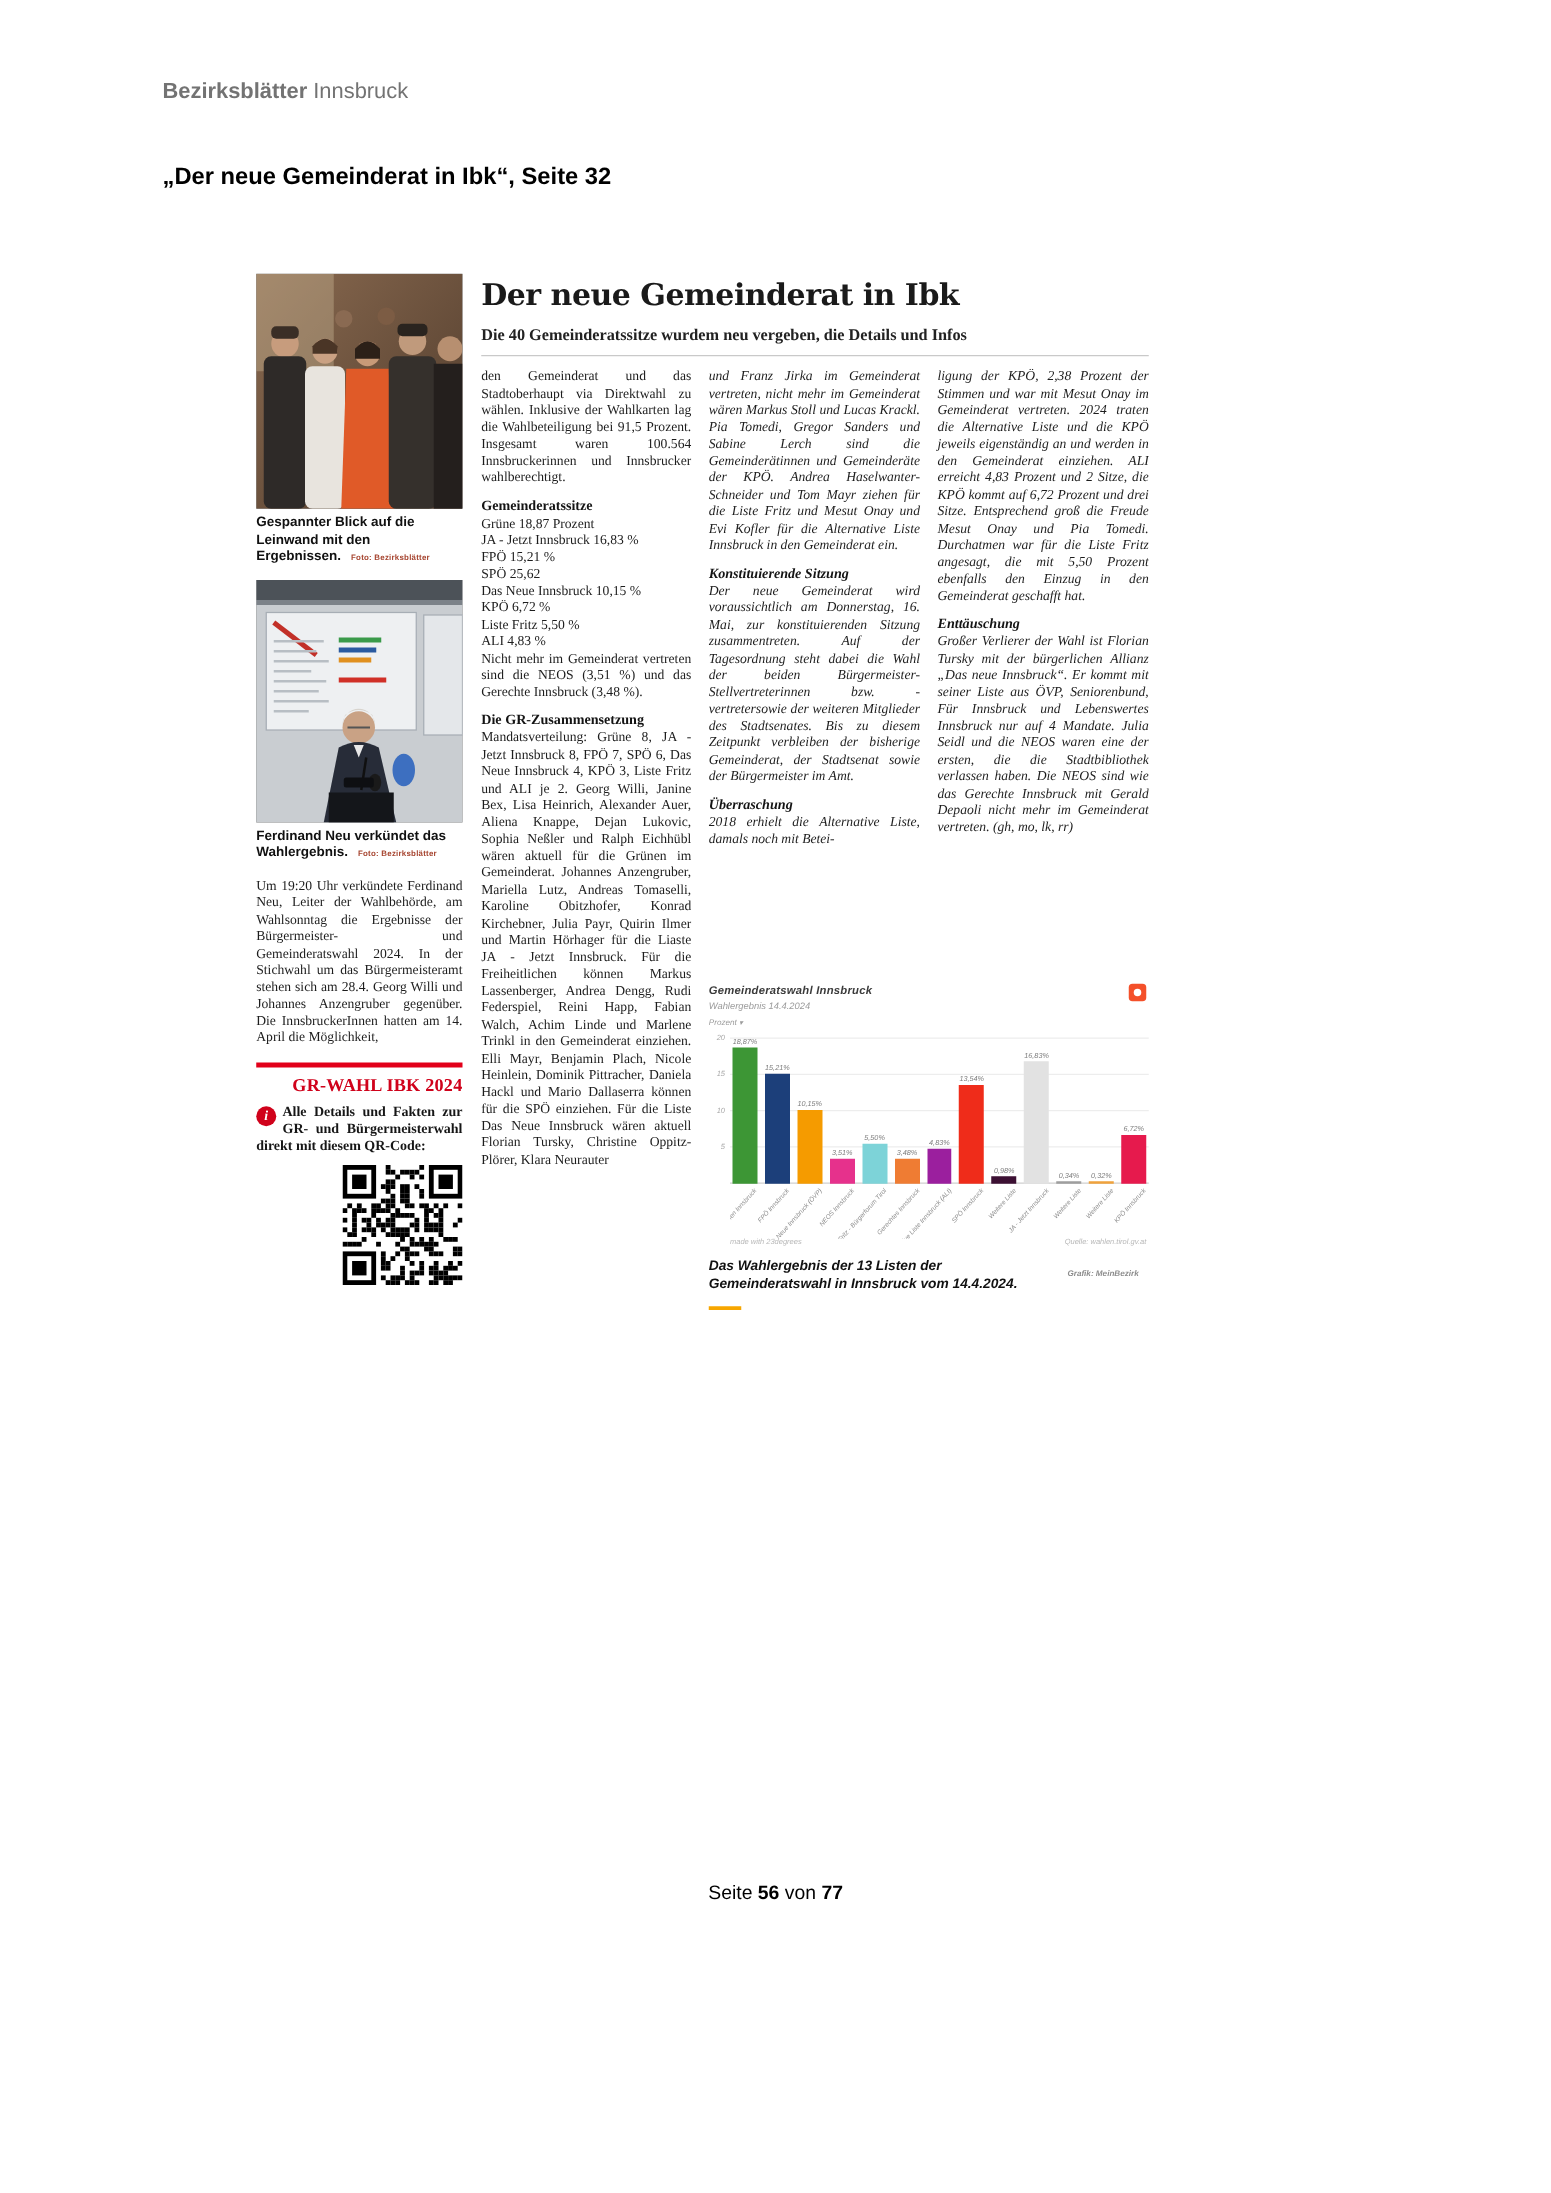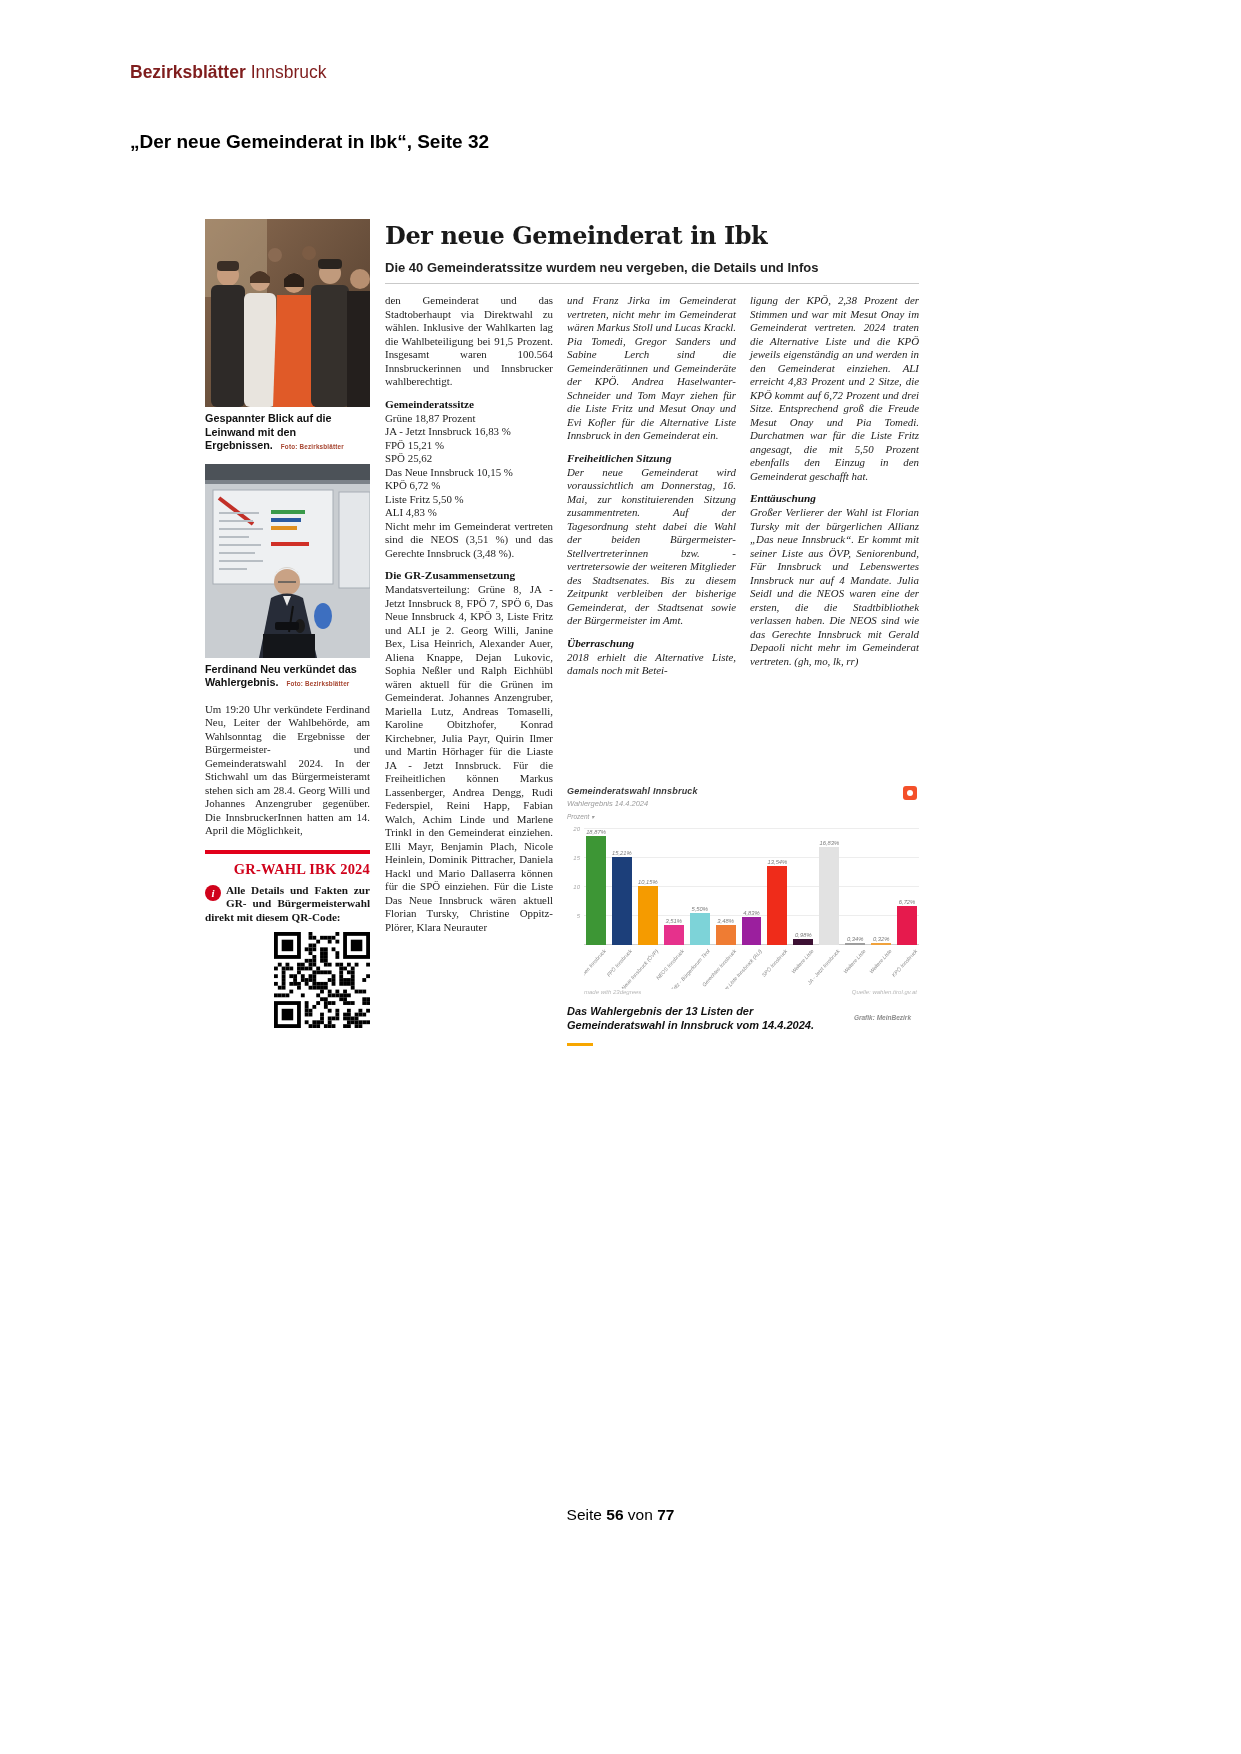--- a/index.html
+++ b/index.html
@@ -3,21 +3,21 @@
 <meta charset="utf-8">
 <style>
   html,body{margin:0;padding:0;}
   body{
     width:1241px;height:1754px;position:relative;background:#ffffff;
     font-family:"Liberation Sans",sans-serif;color:#111;overflow:hidden;
   }
   [data-interactable]{box-sizing:border-box;}
 
   
-  .masthead{position:absolute;left:130px;top:62px;font-size:17.5px;color:#7f1d1d;}
+  .masthead{position:absolute;left:130px;top:62px;font-size:17.5px;color:#737373;}
   .masthead .brand{font-weight:bold;}
   .doc-title{position:absolute;left:130px;top:131px;font-size:19px;font-weight:bold;margin:0;color:#000;}
 
   
   .clip{position:absolute;left:205px;top:219px;width:714px;height:846px;}
   .side{position:absolute;left:0;top:0;width:165px;}
   .main{position:absolute;left:180px;top:0;width:534px;}
 
   .photo{width:165px;display:block;border:0;background:#777;}
   .photo svg{display:block;}
@@ -32,21 +32,21 @@
   .infobox-text{font-family:"Liberation Serif",serif;font-weight:bold;font-size:11.2px;
                 line-height:13.6px;text-align:justify;color:#161616;margin:0;}
   .info-icon{float:left;width:16px;height:16px;border-radius:50%;background:#d0021b;color:#fff;
              font-family:"Liberation Serif",serif;font-weight:bold;font-style:italic;
              font-size:11px;line-height:16px;text-align:center;margin:1px 5px 2px 0;}
   .qr-wrap{margin-top:8px;text-align:right;}
 
   
   .art-title{font-family:"DejaVu Serif",serif;font-weight:bold;font-size:24px;line-height:34px;
              letter-spacing:-0.4px;margin:0;color:#1a1a1a;}
-  .art-sub{font-family:Liberation Sans, sans-serif;font-weight:bold;font-size:13px;margin:7px 0 0;color:#222;}
+  .art-sub{font-family:Liberation Serif, serif;font-weight:bold;font-size:13px;margin:7px 0 0;color:#222;}
   .sub-rule{border:0;border-top:1px solid #c9c9c9;margin:8px 0 0;}
   .cols{display:flex;gap:14px;margin-top:10px;}
   .colA{width:168px;flex:0 0 168px;height:762px;overflow:hidden;}
   .rightblock{width:352px;flex:0 0 352px;font-style:italic;}
   .cols2{display:flex;gap:14px;height:480px;overflow:hidden;}
   .cols2 .col{width:169px;flex:0 0 169px;}
   .art-h{font-family:"Liberation Serif",serif;font-weight:bold;font-size:11.3px;
          margin:9px 0 2px;color:#141414;}
   .result-line{display:block;font-family:"Liberation Serif",serif;font-size:10.9px;
                line-height:13.5px;color:#1d1d1d;}
@@ -403,21 +403,21 @@
           </div>
         <p class="bodytext" data-interactable="false">Nicht mehr im Gemeinderat vertreten sind die NEOS (3,51 %) und das Gerechte Innsbruck (3,48 %).</p>
         <h4 class="art-h" data-interactable="false">Die GR-Zusammensetzung</h4>
         <p class="bodytext" data-interactable="false">Mandatsverteilung: Grüne 8, JA - Jetzt Innsbruck 8, FPÖ 7, SPÖ 6, Das Neue Innsbruck 4, KPÖ 3, Liste Fritz und ALI je 2. Georg Willi, Janine Bex, Lisa Heinrich, Alexander Auer, Aliena Knappe, Dejan Lukovic, Sophia Neßler und Ralph Eichhübl wären aktuell für die Grünen im Gemeinderat. Johannes Anzengruber, Mariella Lutz, Andreas Tomaselli, Karoline Obitzhofer, Konrad Kirchebner, Julia Payr, Quirin Ilmer und Martin Hörhager für die Liaste JA - Jetzt Innsbruck. Für die Freiheitlichen können Markus Lassenberger, Andrea Dengg, Rudi Federspiel, Reini Happ, Fabian Walch, Achim Linde und Marlene Trinkl in den Gemeinderat einziehen. Elli Mayr, Benjamin Plach, Nicole Heinlein, Dominik Pittracher, Daniela Hackl und Mario Dallaserra können für die SPÖ einziehen. Für die Liste Das Neue Innsbruck wären aktuell Florian Tursky, Christine Oppitz-Plörer, Klara Neurauter</p>
       </div>
 
       <div class="rightblock" data-interactable="false">
         <div class="cols2" data-interactable="false">
           <div class="col" data-interactable="false">
             <p class="bodytext" data-interactable="false">und Franz Jirka im Gemeinderat vertreten, nicht mehr im Gemeinderat wären Markus Stoll und Lucas Krackl. Pia Tomedi, Gregor Sanders und Sabine Lerch sind die Gemeinderätinnen und Gemeinderäte der KPÖ. Andrea Haselwanter-Schneider und Tom Mayr ziehen für die Liste Fritz und Mesut Onay und Evi Kofler für die Alternative Liste Innsbruck in den Gemeinderat ein.</p>
-            <h4 class="art-h" data-interactable="false">Freiheitlichen Sitzung</h4>
+            <h4 class="art-h" data-interactable="false">Konstituierende Sitzung</h4>
             <p class="bodytext" data-interactable="false">Der neue Gemeinderat wird voraussichtlich am Donnerstag, 16. Mai, zur konstituierenden Sitzung zusammentreten. Auf der Tagesordnung steht dabei die Wahl der beiden Bürgermeister-Stellvertreterinnen bzw. -vertretersowie der weiteren Mitglieder des Stadtsenates. Bis zu diesem Zeitpunkt verbleiben der bisherige Gemeinderat, der Stadtsenat sowie der Bürgermeister im Amt.</p>
             <h4 class="art-h" data-interactable="false">Überraschung</h4>
             <p class="bodytext" data-interactable="false">2018 erhielt die Alternative Liste, damals noch mit Betei-</p>
           </div>
           <div class="col" data-interactable="false">
             <p class="bodytext" data-interactable="false">ligung der KPÖ, 2,38 Prozent der Stimmen und war mit Mesut Onay im Gemeinderat vertreten. 2024 traten die Alternative Liste und die KPÖ jeweils eigenständig an und werden in den Gemeinderat einziehen. ALI erreicht 4,83 Prozent und 2 Sitze, die KPÖ kommt auf 6,72 Prozent und drei Sitze. Entsprechend groß die Freude Mesut Onay und Pia Tomedi. Durchatmen war für die Liste Fritz angesagt, die mit 5,50 Prozent ebenfalls den Einzug in den Gemeinderat geschafft hat.</p>
             <h4 class="art-h" data-interactable="false">Enttäuschung</h4>
             <p class="bodytext" data-interactable="false">Großer Verlierer der Wahl ist Florian Tursky mit der bürgerlichen Allianz „Das neue Innsbruck“. Er kommt mit seiner Liste aus ÖVP, Seniorenbund, Für Innsbruck und Lebenswertes Innsbruck nur auf 4 Mandate. Julia Seidl und die NEOS waren eine der ersten, die die Stadtbibliothek verlassen haben. Die NEOS sind wie das Gerechte Innsbruck mit Gerald Depaoli nicht mehr im Gemeinderat vertreten. (gh, mo, lk, rr)</p>
           </div>
         </div>

